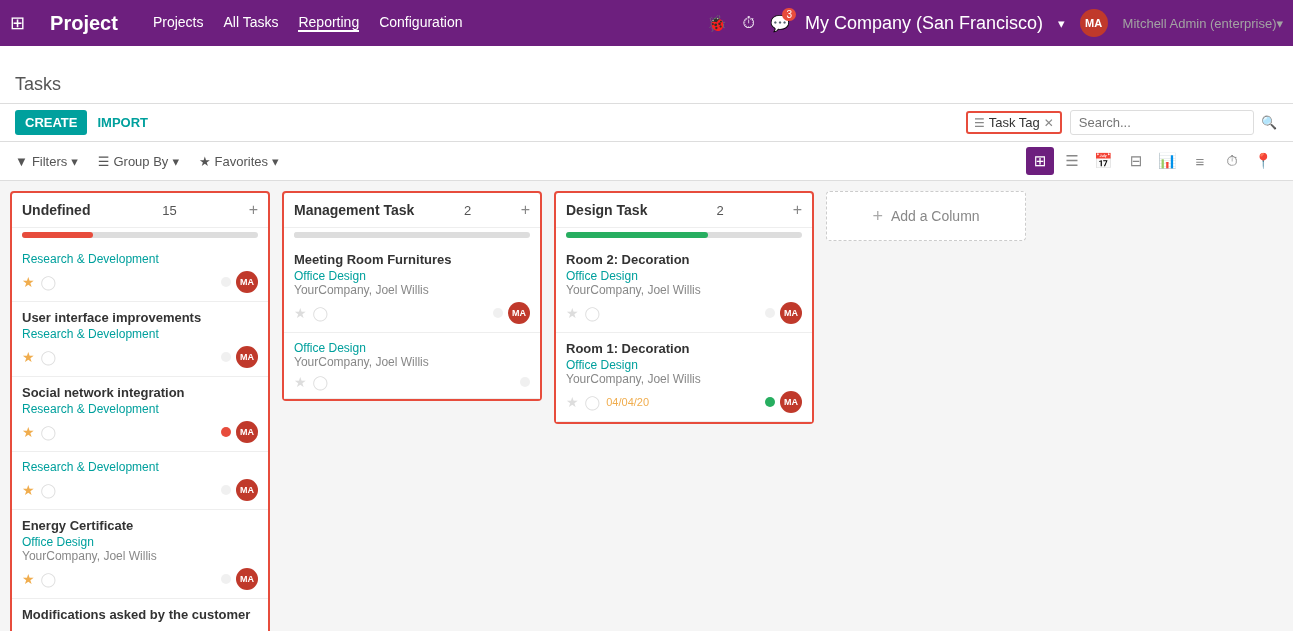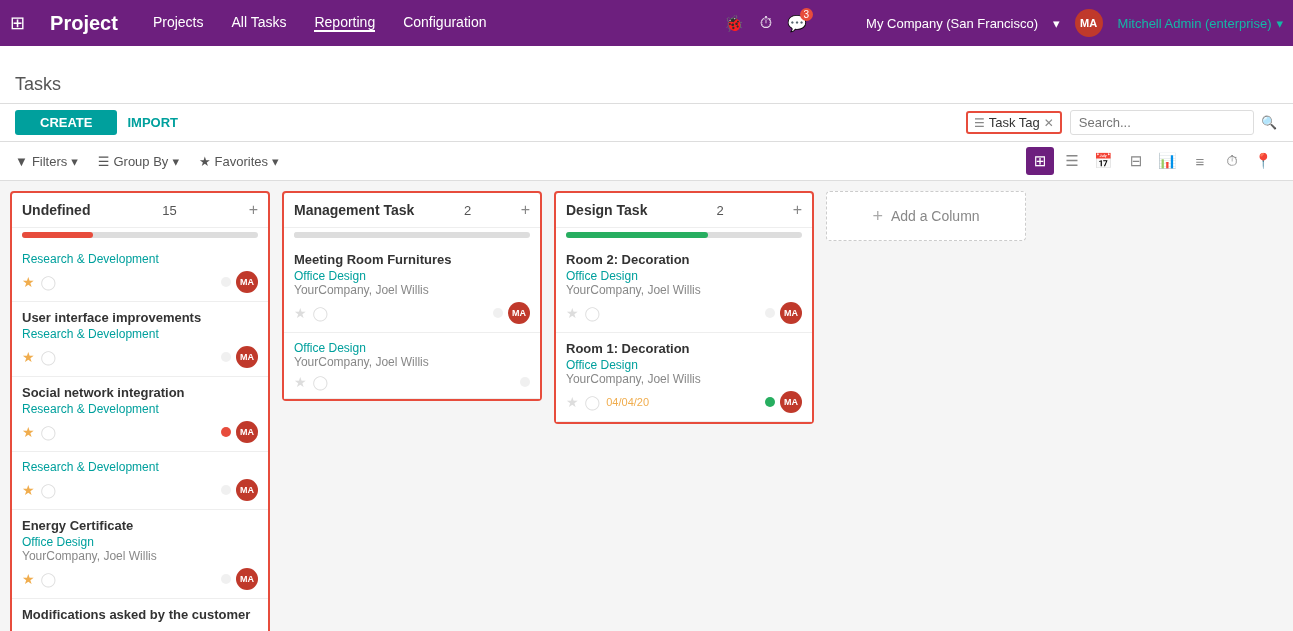--- a/index.html
+++ b/index.html
@@ -10,37 +10,37 @@
       background: #6d1f7e;
       color: white;
       height: 46px;
       display: flex;
       align-items: center;
       padding: 0 10px;
       gap: 20px;
     }
     .nav-grid-icon { color: white; font-size: 18px; cursor: pointer; margin-right: 5px; }
     .nav-title { font-size: 20px; font-weight: bold; color: white; margin-right: 15px; }
-    .nav-links { display: flex; gap: 28px; }
+    .nav-links { display: flex; gap: 20px; }
     .nav-link { color: white; text-decoration: none; font-size: 14px; cursor: pointer; }
     .nav-link.active { border-bottom: 2px solid white; }
     .nav-right { margin-left: auto; display: flex; align-items: center; gap: 15px; }
     .nav-icon { color: white; font-size: 16px; cursor: pointer; position: relative; }
     .nav-badge {
       background: #e74c3c;
       color: white;
       border-radius: 10px;
       font-size: 10px;
       padding: 1px 4px;
       position: absolute;
       top: -6px;
       right: -6px;
     }
-    .nav-company { color: white; font-size: 13px; cursor: pointer; margin-left: 44px; }
-    .nav-user { color: #14b8a6; font-size: 13px; cursor: pointer; display: flex; align-items: flex-end; gap: 5px; }
+    .nav-company { color: white; font-size: 18px; cursor: pointer; }
+    .nav-user { color: #a3a3a3; font-size: 13px; cursor: pointer; display: flex; align-items: flex-end; }
     .avatar-circle {
       width: 28px; height: 28px; border-radius: 50%;
       background: #c0392b;
       display: flex; align-items: center; justify-content: center;
       color: white; font-size: 11px; font-weight: bold;
     }
 
     
     .sub-header {
       background: white;
@@ -58,21 +58,21 @@
       padding: 6px 15px;
       display: flex;
       align-items: center;
       border-bottom: 1px solid #ddd;
       gap: 10px;
     }
     .btn-create {
       background: #00a09d;
       color: white;
       border: none;
-      padding: 5px 25px;
+      padding: 5px 10px;
       border-radius: 3px;
       cursor: pointer;
       font-size: 13px;
       font-weight: bold;
     }
     .btn-import {
       background: transparent;
       border: none;
       color: #00a09d;
       font-size: 13px;

